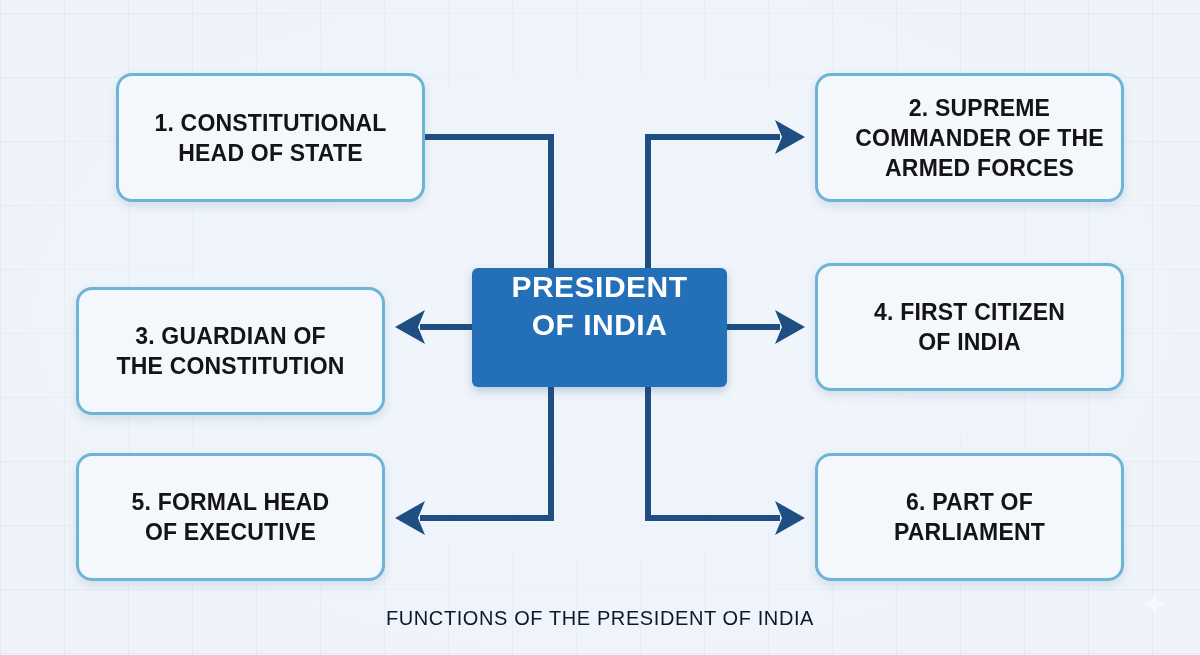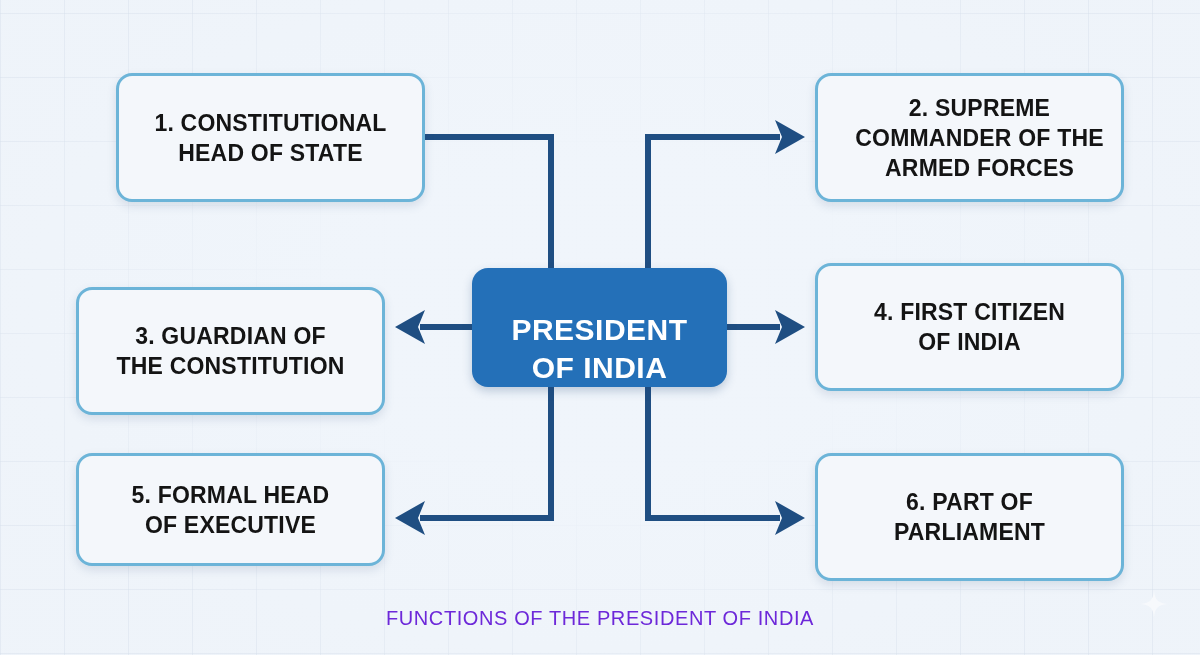--- a/index.html
+++ b/index.html
@@ -29,31 +29,31 @@
     box-shadow:0 4px 10px rgba(60,90,130,0.15);
     display:flex; align-items:center; justify-content:center;
     text-align:center;
   }
   .box-text {
     font-weight:bold; font-size:23px; line-height:30px; color:#141414;
     white-space:pre-line; letter-spacing:0.2px;
   }
   .center {
     position:absolute; left:472px; top:268px; width:255px; height:119px;
-    background:#2470b8; border-radius:16px;
+    background:#2470b8; border-radius:6px;
     box-shadow:0 4px 10px rgba(30,70,120,0.25);
-    display:flex; align-items:flex-end; justify-content:center; text-align:center;
+    display:flex; align-items:flex-start; justify-content:center; text-align:center;
   }
   .center-text {
     color:#ffffff; font-weight:bold; font-size:30px; line-height:38px;
     white-space:pre-line; letter-spacing:0.5px;
   }
   .caption {
     position:absolute; left:0; width:1200px; top:607px; text-align:center;
-    color:#6d28d9; font-size:20px; letter-spacing:0.6px;
+    color:#0f172a; font-size:20px; letter-spacing:0.6px;
   }
   .sparkle {
     position:absolute; left:1140px; top:590px; width:28px; height:28px;
   }
 </style>
 </head>
 <body>
 
 <div class="grid"></div>
 <div class="fade"></div>
@@ -97,21 +97,21 @@
 ARMED FORCES</div>
 </div>
 <div class="box" style="left:76px; top:263px; height:128px;margin-top:24px;">
   <div class="box-text">3. GUARDIAN OF
 THE CONSTITUTION</div>
 </div>
 <div class="box" style="left:815px; top:263px; height:128px;align-items:center;">
   <div class="box-text">4. FIRST CITIZEN
 OF INDIA</div>
 </div>
-<div class="box" style="left:76px; top:453px; height:113px;">
+<div class="box" style="left:76px; top:453px; height:128px;">
   <div class="box-text">5. FORMAL HEAD
 OF EXECUTIVE</div>
 </div>
 <div class="box" style="left:815px; top:453px; height:128px;">
   <div class="box-text">6. PART OF
 PARLIAMENT</div>
 </div>
 
 <div class="center">
   <div class="center-text">PRESIDENT

